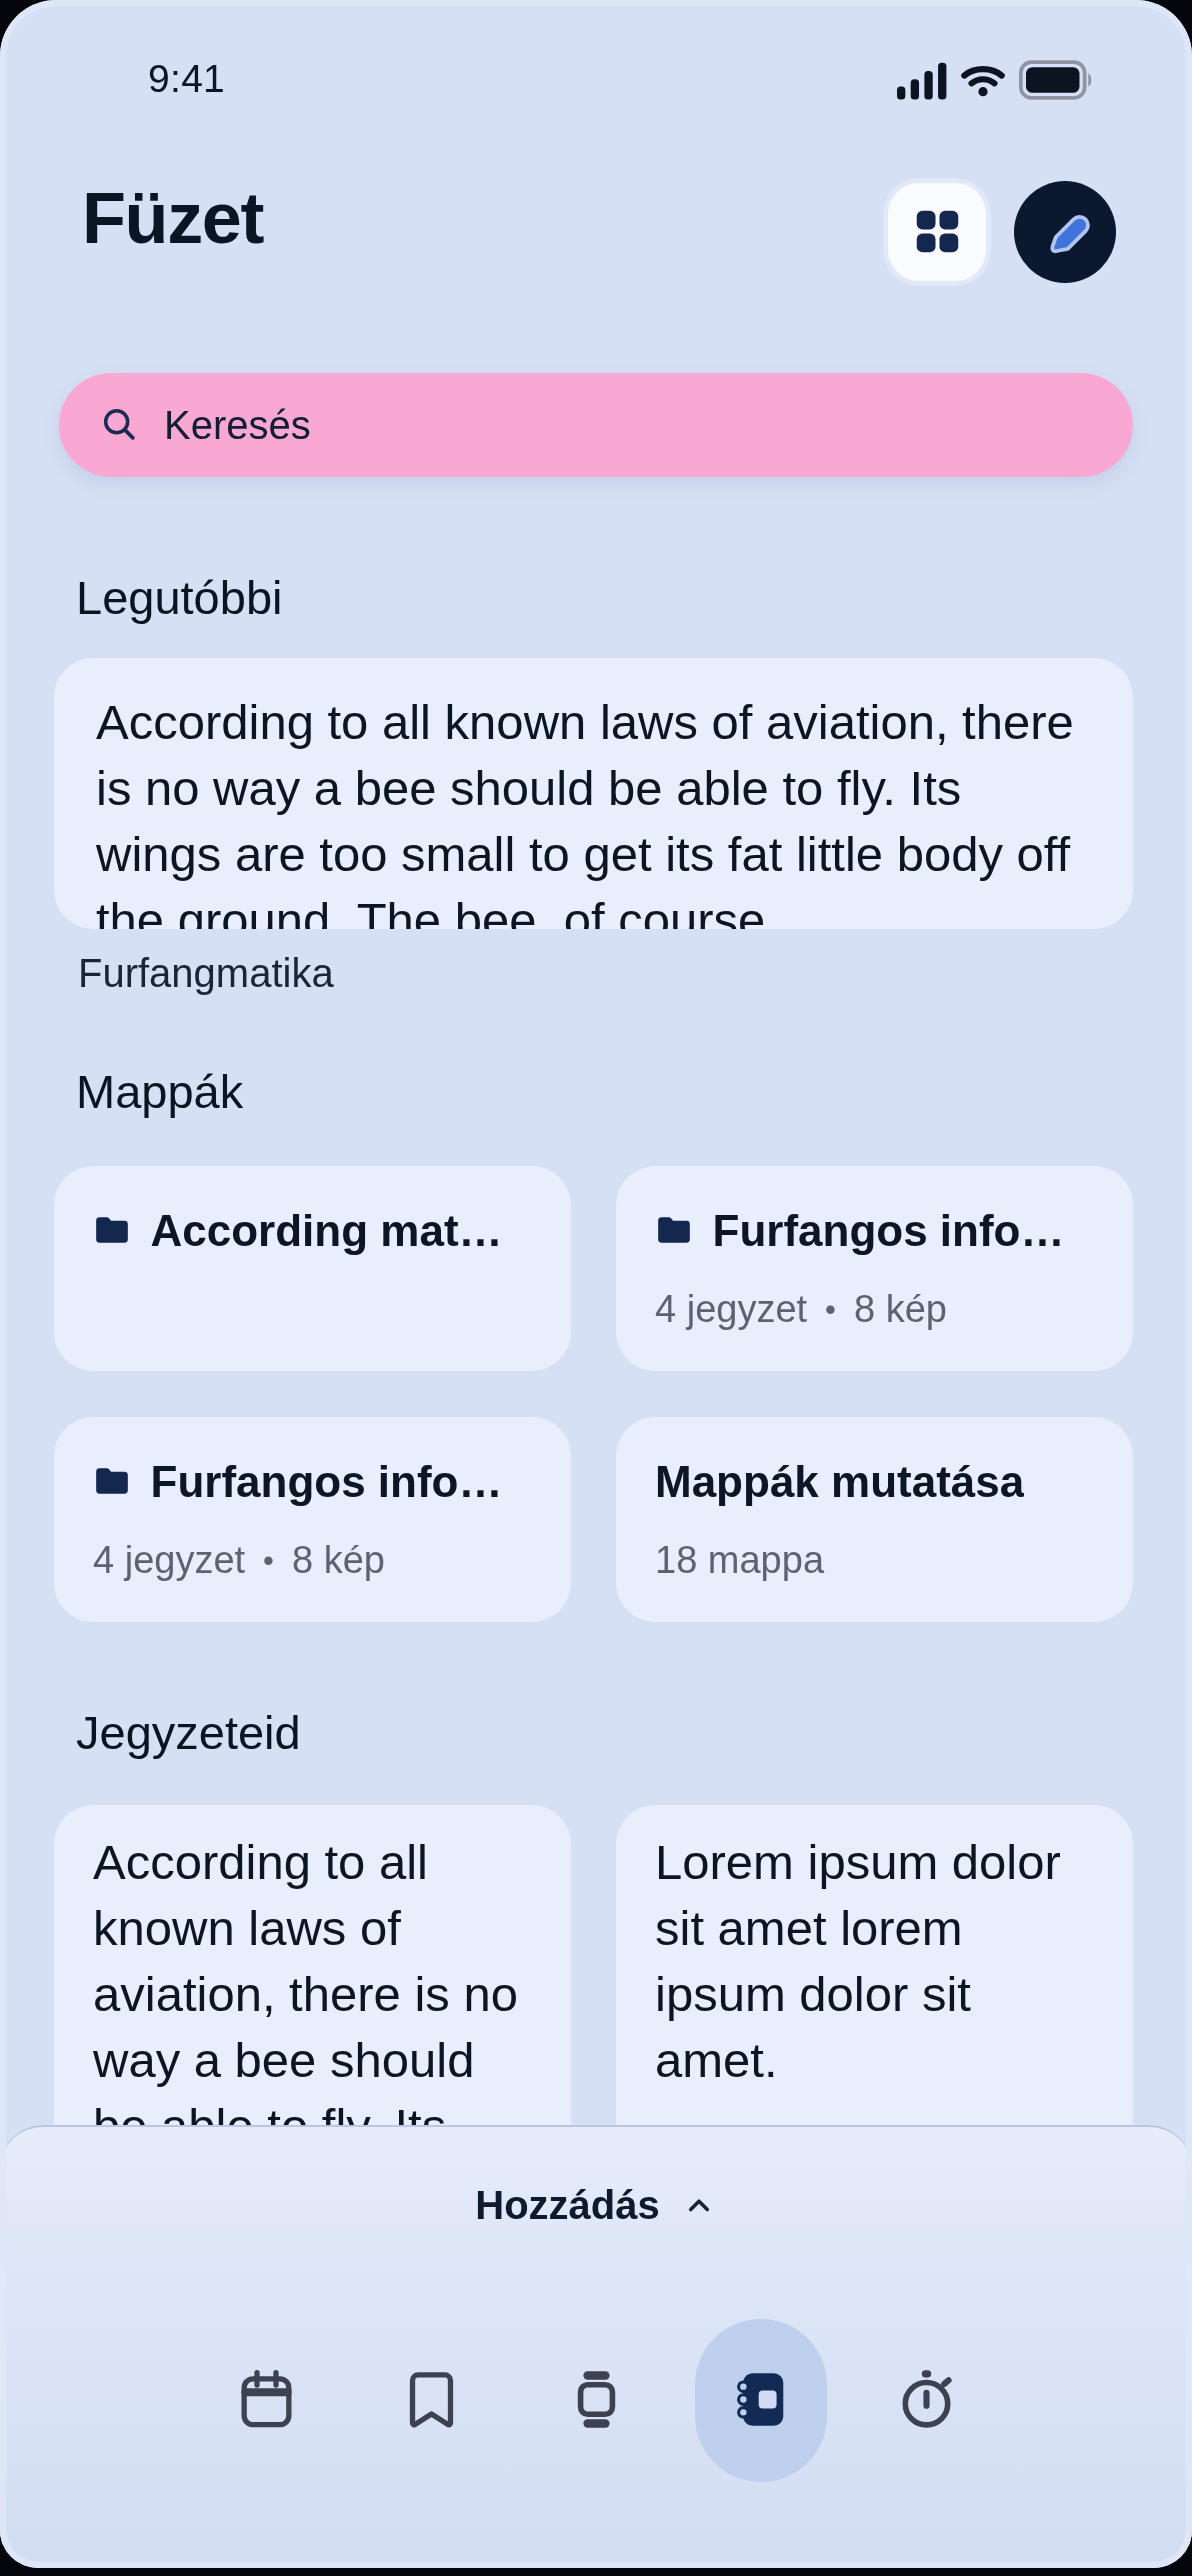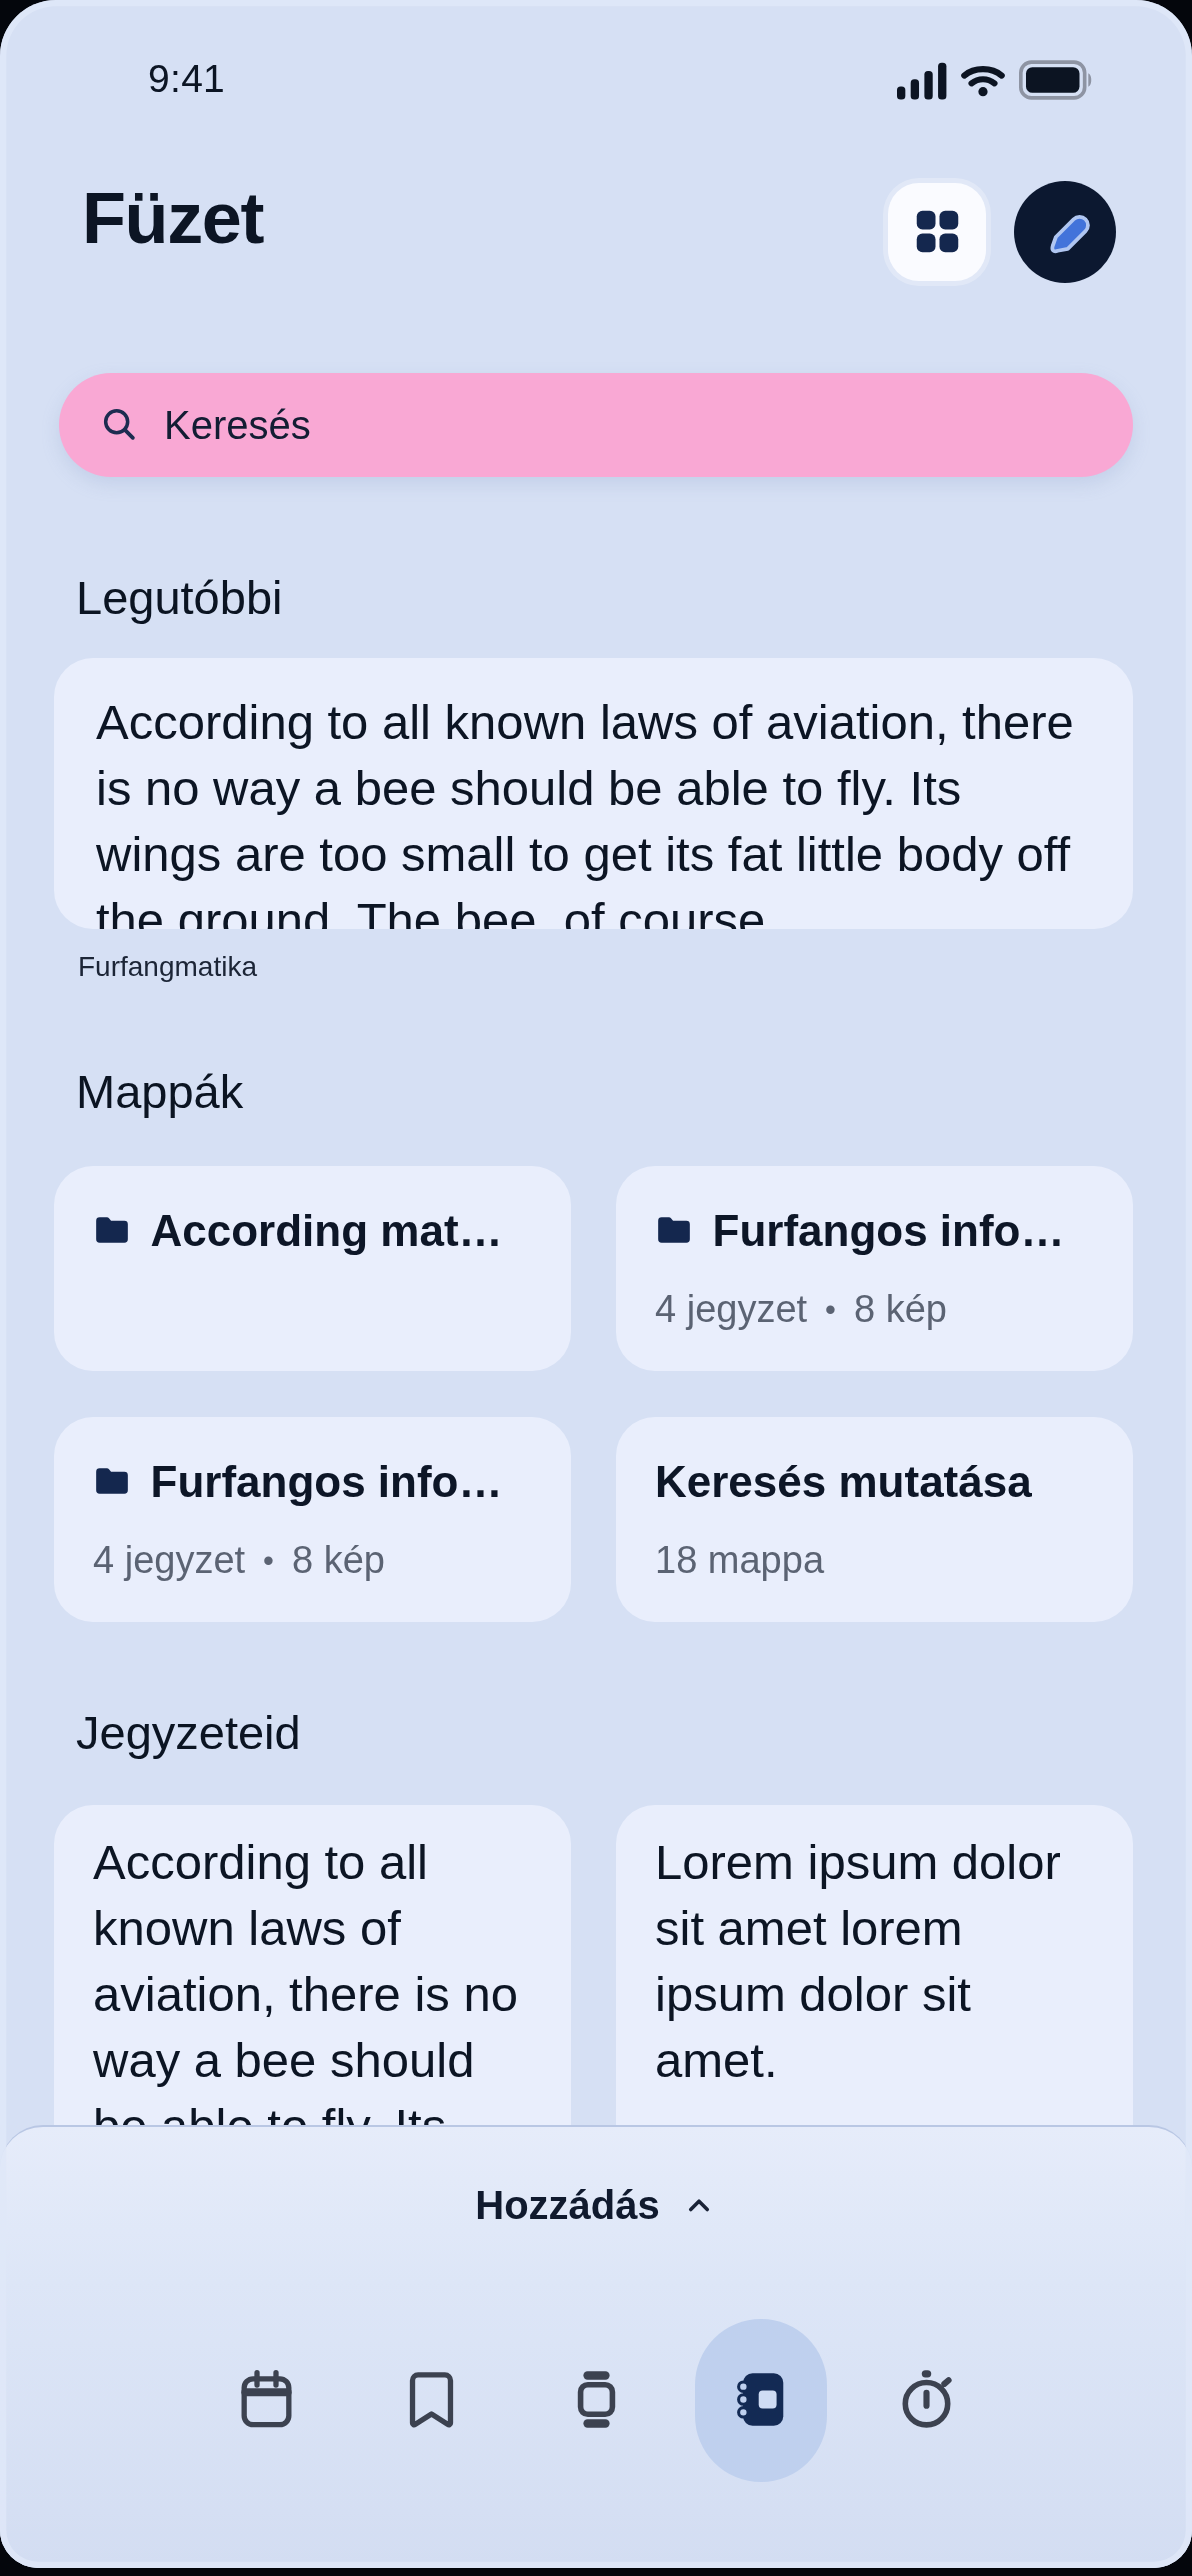--- a/index.html
+++ b/index.html
@@ -27,21 +27,21 @@
           border-radius:53px;display:flex;align-items:center;padding-left:40px;gap:25px;
           box-shadow:0 7px 18px rgba(130,150,195,.22);box-sizing:border-box;}
   .search-text{font-size:40px;color:#131d33;}
 
   .sec-label{position:absolute;left:76px;font-size:47px;font-weight:400;color:#0b1422;}
 
   
   .recent-card{position:absolute;left:54px;right:59px;top:658px;height:271px;background:#e9eefc;
                border-radius:39px;padding:31px 42px 0 42px;box-sizing:border-box;overflow:hidden;}
   .body-text{font-size:49px;line-height:66px;color:#0c1524;}
-  .recent-src{position:absolute;left:78px;top:951px;font-size:28px;color:#1c2536;}
+  .recent-src{position:absolute;left:78px;top:951px;font-size:40px;color:#1c2536;}
 
   
   .fcard{position:absolute;width:517px;height:205px;background:#e9eefc;border-radius:39px;
          padding:40px 36px 0 39px;box-sizing:border-box;}
   .fcard .trow{display:flex;align-items:center;gap:19.5px;}
   .ftitle{font-size:44px;font-weight:600;color:#0d1627;white-space:nowrap;overflow:hidden;}
   .fmeta{margin-top:32px;font-size:38px;color:#5b6373;display:flex;align-items:center;}
   .meta-dot{margin:0 18px;font-size:31px;color:#5b6373;}
 
   
@@ -173,21 +173,21 @@
       </div>
       <div class="fmeta">
         <span>4 jegyzet</span>
           <span class="meta-dot">•</span>
           <span>8 kép</span>
       </div>
     </div>
 
     <div class="fcard" style="left:616px;top:1417px">
       <div class="trow">
-        <span class="ftitle">Keresés mutatása</span>
+        <span class="ftitle">Mappák mutatása</span>
       </div>
       <div class="fmeta">
         <span>18 mappa</span>
       </div>
     </div>
 
     <div class="sec-label" style="top:1705px">Jegyzeteid</div>
     <div class="ncard" style="left:54px">
       <div class="body-text">According to all known laws of aviation, there is no way a bee should be able to fly. Its</div>
     </div>

